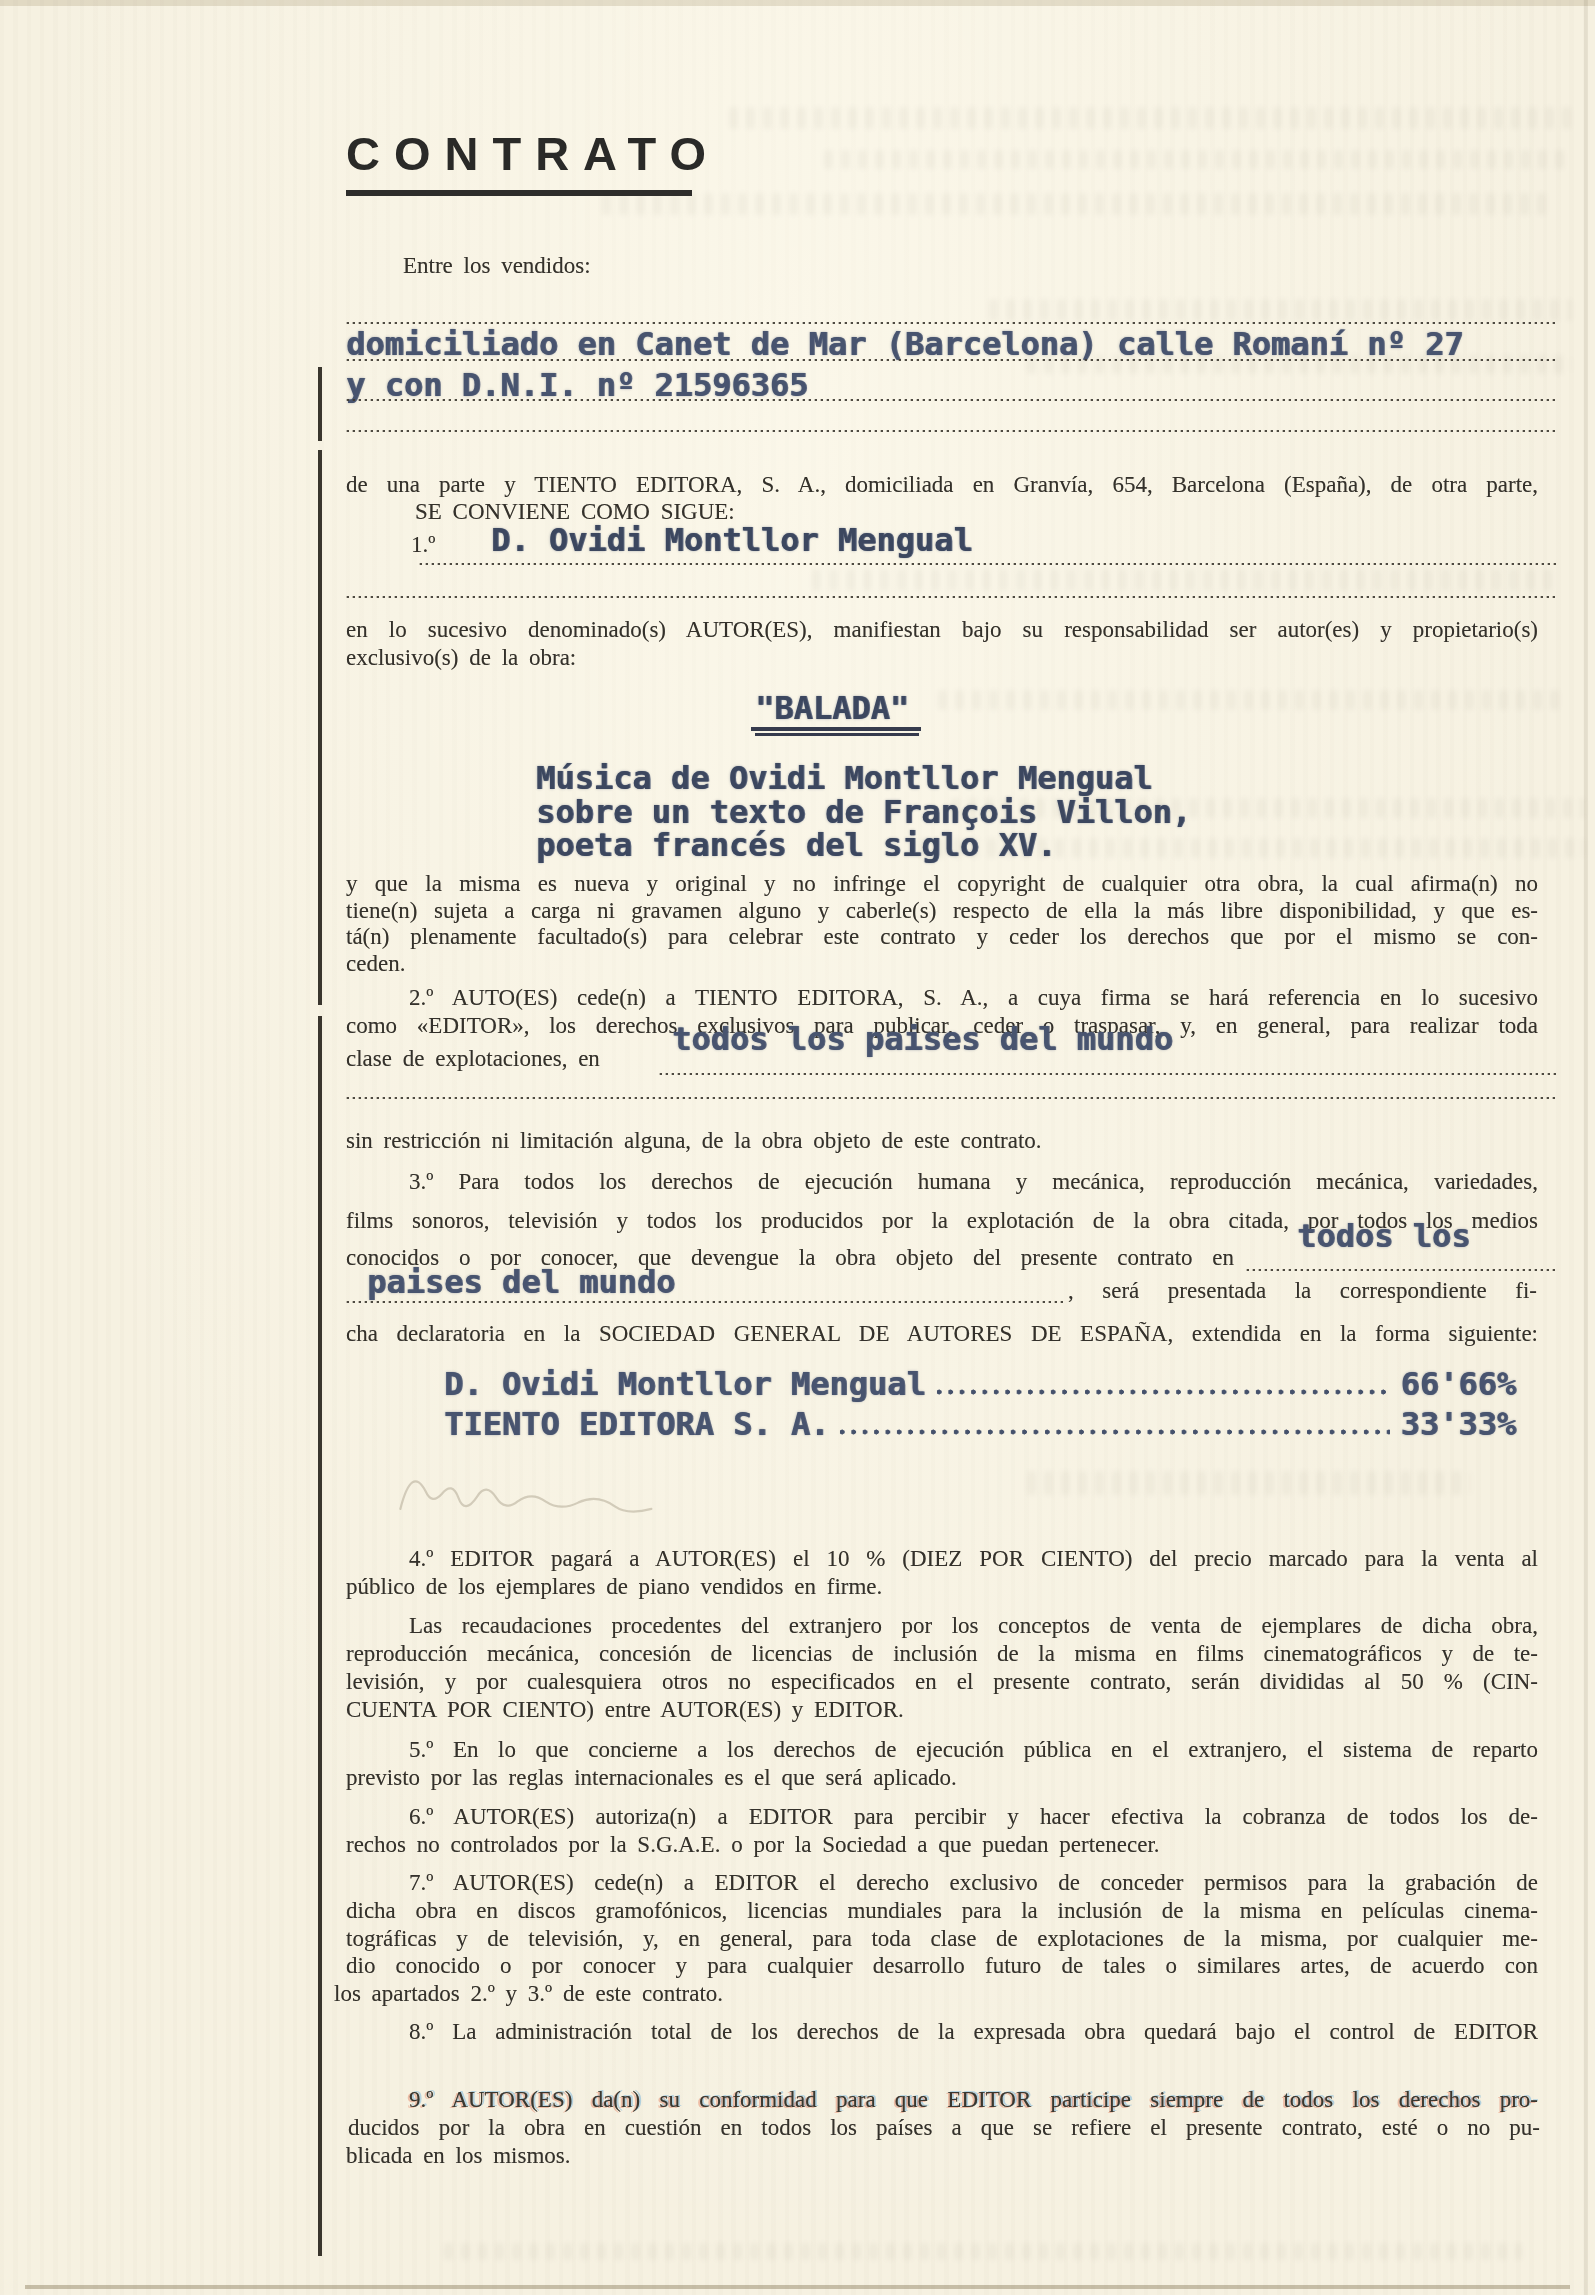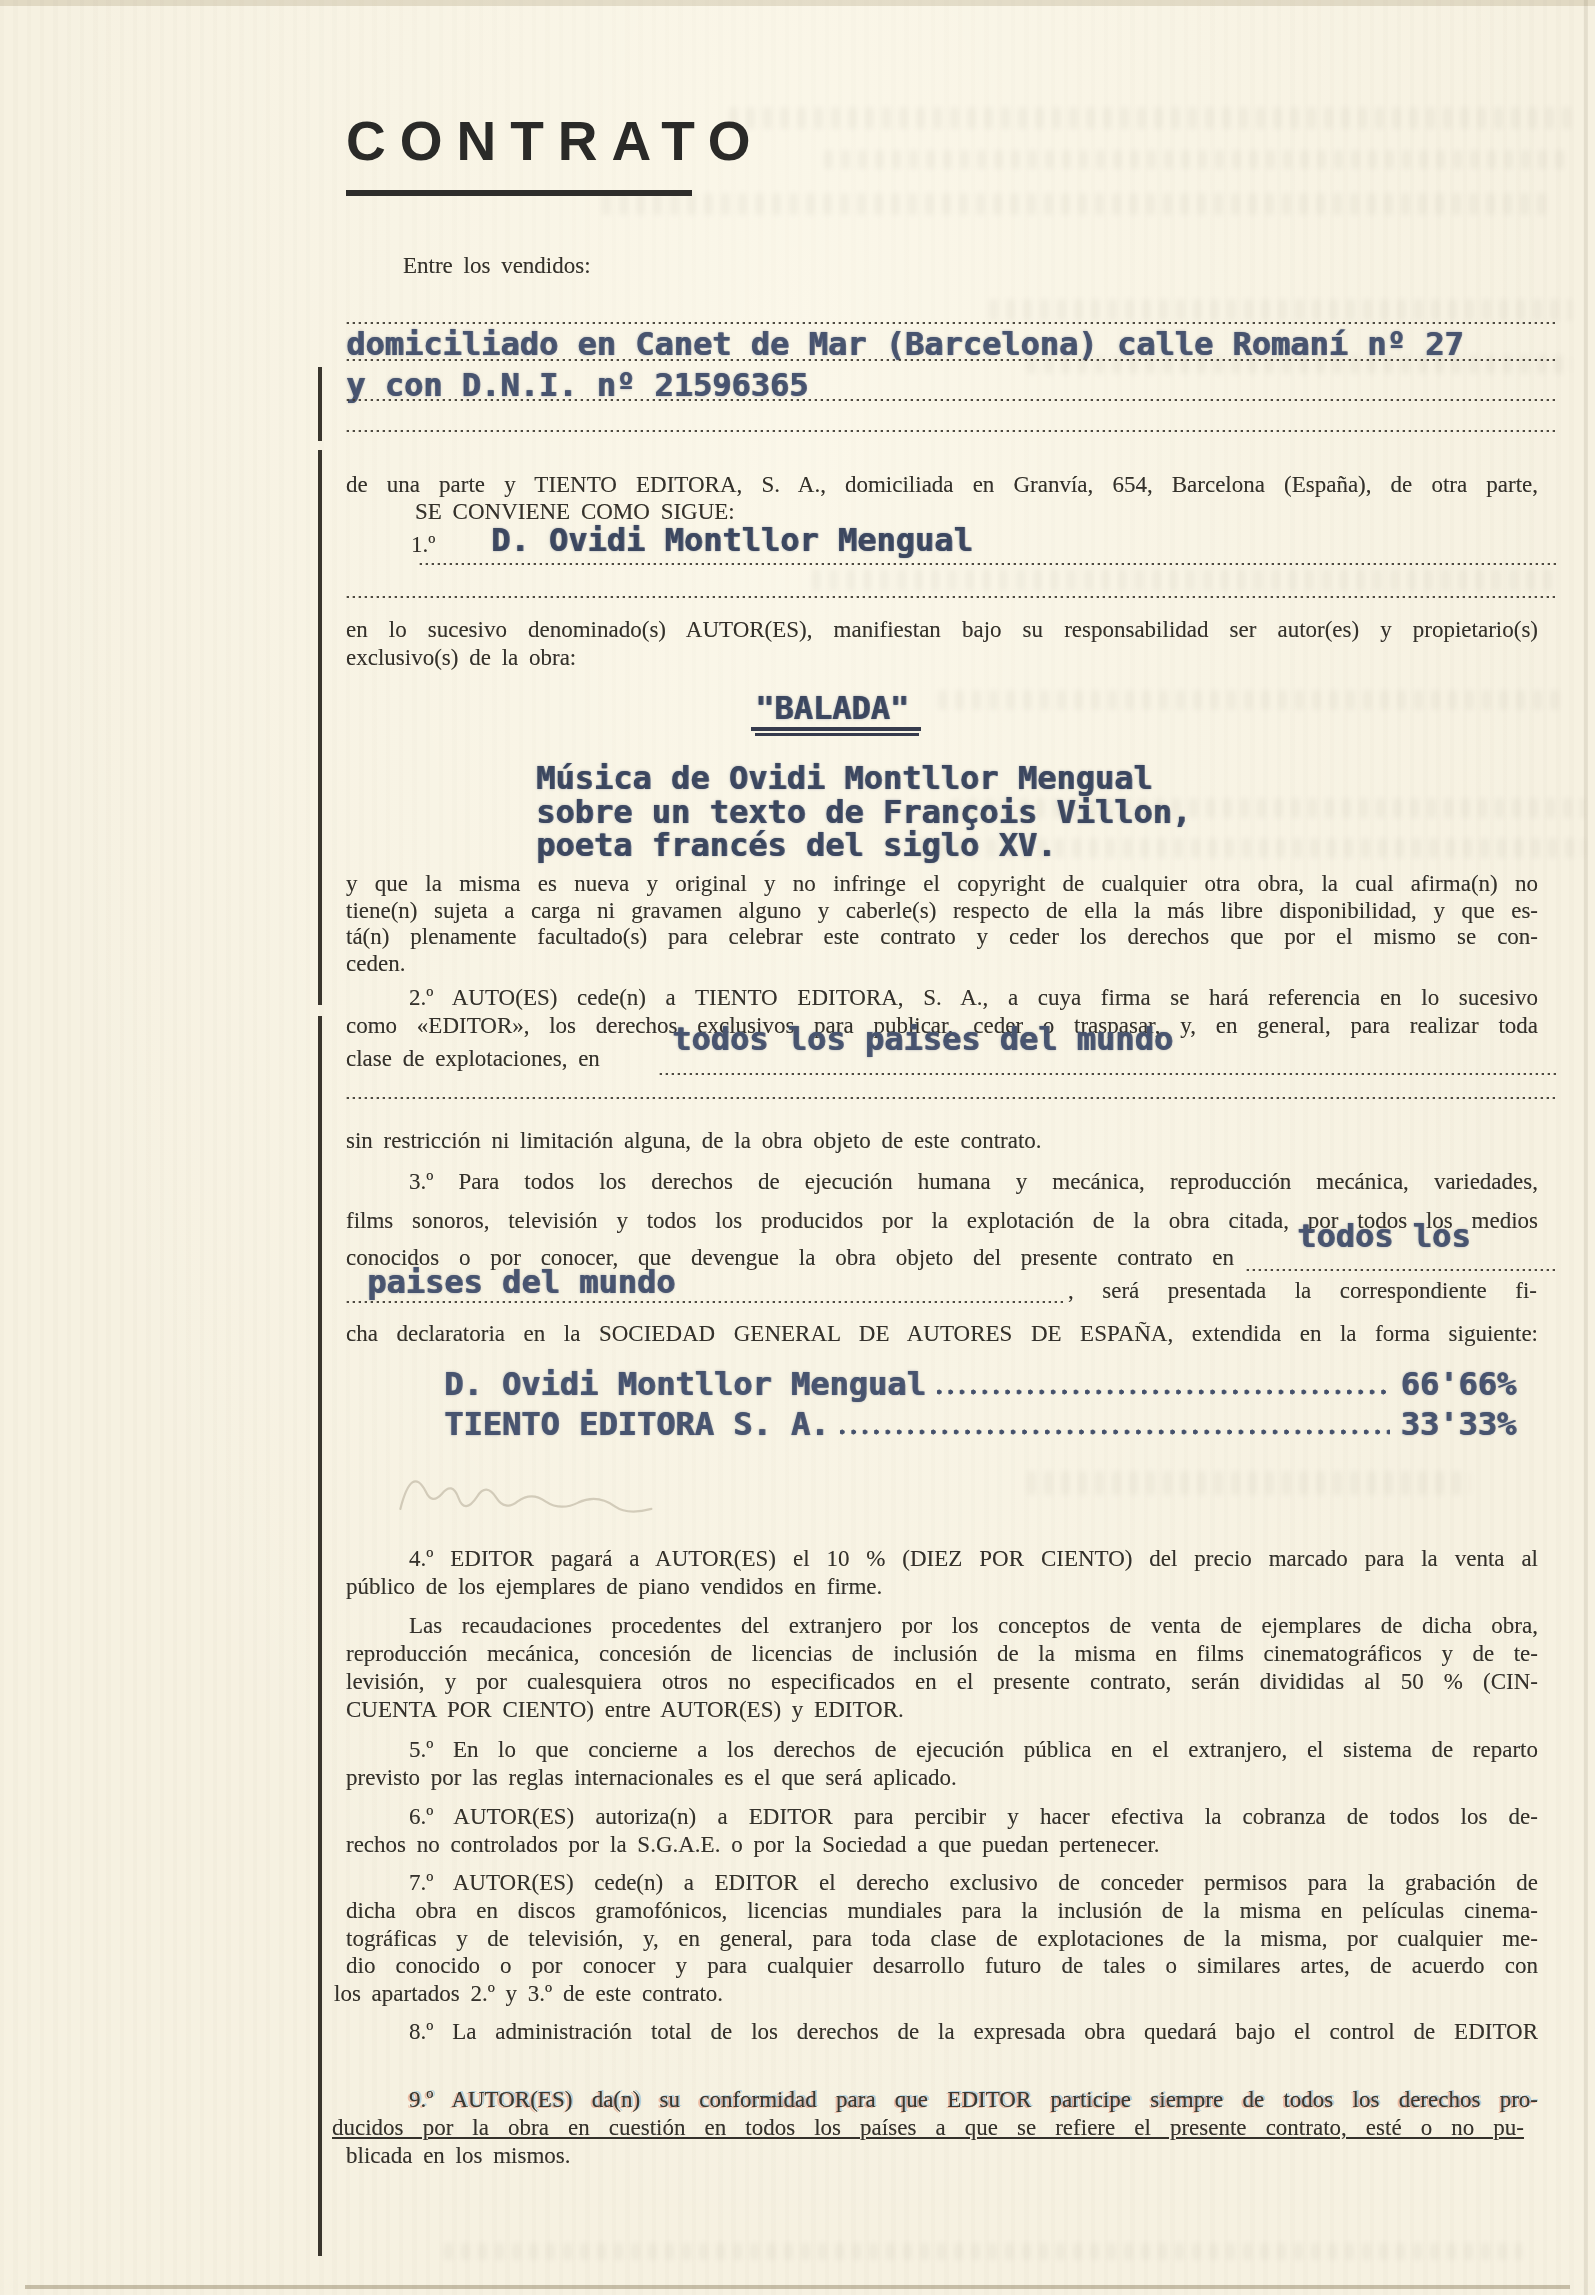--- a/index.html
+++ b/index.html
@@ -32,23 +32,23 @@
     text-shadow:1px 0 0 rgba(72,84,111,.85),0 0 2.5px rgba(72,84,111,.45);
     filter:blur(0.3px);
   }
   .t2{color:#3c475f;}
   
   .fr{
     color:#3a372f;
     text-shadow:-1.9px 0.6px 0 rgba(220,70,30,.30),1.9px -0.6px 0 rgba(30,140,220,.30),0 0 0.6px rgba(52,49,43,.4);
   }
   .title{
-    position:absolute;left:346px;top:109px;
+    position:absolute;left:346px;top:126px;
     font-family:"Liberation Sans","DejaVu Sans",sans-serif;
-    font-weight:bold;font-size:55px;letter-spacing:14px;color:#2a2a28;
+    font-weight:bold;font-size:47px;letter-spacing:14px;color:#2a2a28;
   }
   .title-rule{position:absolute;left:346px;top:190px;width:346px;height:5.7px;background:#2e2d2b;}
   
   .dots{
     position:absolute;height:4.4px;
     background-image:radial-gradient(circle at 1.9px 2.2px,#3f3b33 1.3px,rgba(0,0,0,0) 1.6px);
     background-size:6px 4.4px;background-repeat:repeat-x;
     opacity:.92;
   }
   
@@ -179,17 +179,17 @@
 
   <div class="p jl ind" style="top:1869px;left:346px;">7.º  AUTOR(ES) cede(n) a EDITOR el derecho exclusivo de conceder permisos para la grabación de</div>
   <div class="p jl" style="top:1897px;left:346px;">dicha obra en discos gramofónicos, licencias mundiales para la inclusión de la misma en películas cinema-</div>
   <div class="p jl" style="top:1925px;left:346px;">tográficas y de televisión, y, en general, para toda clase de explotaciones de la misma, por cualquier me-</div>
   <div class="p jl" style="top:1952px;left:346px;">dio conocido o por conocer y para cualquier desarrollo futuro de tales o similares artes, de acuerdo con</div>
   <div class="p" style="top:1980px;left:334px;">los apartados 2.º y 3.º de este contrato.</div>
 
   <div class="p jl ind" style="top:2018px;left:346px;">8.º  La administración total de los derechos de la expresada obra quedará bajo el control de EDITOR</div>
 
   <div class="p jl ind fr" style="top:2086px;left:346px;">9.º  AUTOR(ES) da(n) su conformidad para que EDITOR participe siempre de todos los derechos pro-</div>
-  <div class="p jl" style="top:2114px;left:332px;text-decoration:underline;">ducidos por la obra en cuestión en todos los países a que se refiere el presente contrato, esté o no pu-</div>
+  <div class="p jl" style="top:2114px;left:348px;">ducidos por la obra en cuestión en todos los países a que se refiere el presente contrato, esté o no pu-</div>
   <div class="p" style="top:2142px;left:346px;">blicada en los mismos.</div>
 
 </div>
 
 
 </body></html>

